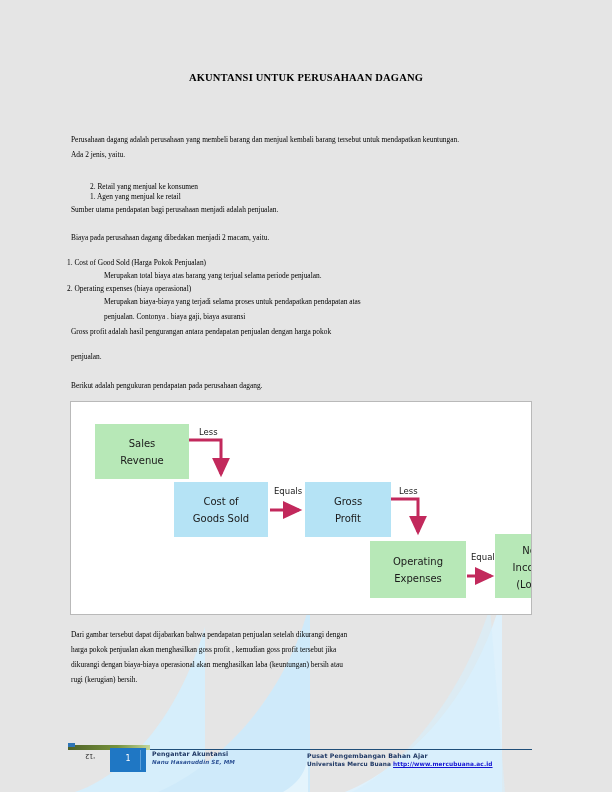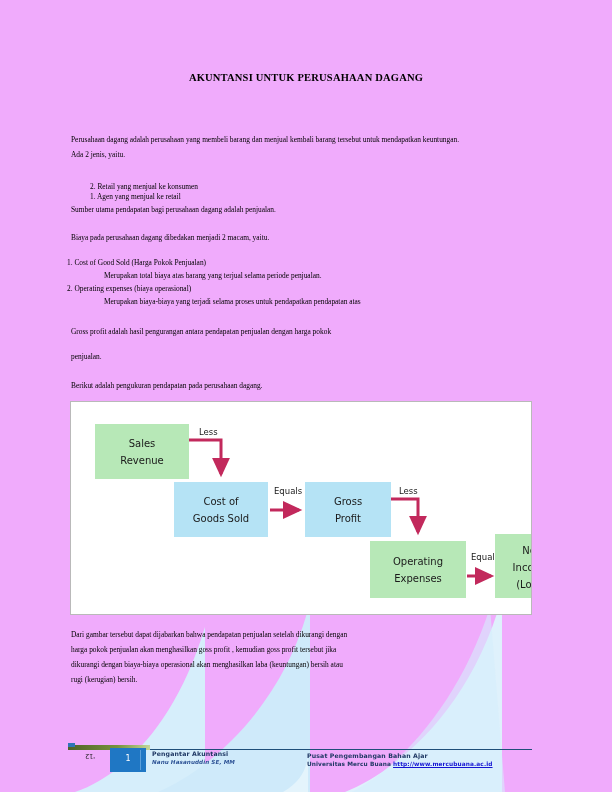--- a/index.html
+++ b/index.html
@@ -5,21 +5,21 @@
 <style>
   html, body {
     margin: 0;
     padding: 0;
     background: #8a8a8a;
   }
   .page {
     position: relative;
     width: 612px;
     height: 792px;
-    background: #f0abfc;
+    background: #e5e5e5;
     overflow: hidden;
     font-family: "Liberation Serif", "DejaVu Serif", serif;
     color: #000000;
   }
 
   
   .watermark {
     position: absolute;
     left: 0;
     bottom: 0;
@@ -233,28 +233,29 @@
 
   <div class="content">
 
     <div class="doc-title">AKUNTANSI UNTUK PERUSAHAAN DAGANG</div>
 
     <div class="body-block p1">Perusahaan dagang adalah perusahaan yang membeli barang dan menjual kembali barang tersebut untuk mendapatkan keuntungan. Ada 2 jenis, yaitu.</div>
 
     <div class="body-block indent-1 li1">1. Agen yang menjual ke retail</div>
     <div class="body-block indent-1 li2">2. Retail yang menjual ke konsumen</div>
 
-    <div class="body-block p2">Sumber utama pendapatan bagi perusahaan dagang adalah penjualan.</div>
+    <div class="body-block p2">Sumber utama pendapatan bagi perusahaan menjadi adalah penjualan.</div>
     <div class="body-block p3">Biaya pada perusahaan dagang dibedakan menjadi 2 macam, yaitu.</div>
 
     <div class="body-block n1" style="left:67px;">1. Cost of Good Sold (Harga Pokok Penjualan)</div>
     <div class="body-block indent-2 n1sub">Merupakan total biaya atas barang yang terjual selama periode penjualan.</div>
 
     <div class="body-block n2" style="left:67px;">2. Operating expenses (biaya operasional)</div>
     <div class="body-block indent-2 n2sub">Merupakan biaya-biaya yang terjadi selama proses untuk pendapatkan pendapatan atas</div>
+    <div class="body-block indent-2 n2sub2">penjualan. Contonya . biaya gaji, biaya asuransi</div>
 
     <div class="body-block p4">Gross profit adalah hasil pengurangan antara pendapatan penjualan dengan harga pokok</div>
     <div class="body-block p4b">penjualan.</div>
 
     <div class="body-block p5">Berikut adalah pengukuran pendapatan pada perusahaan dagang.</div>
 
     <div class="figure">
       <svg class="figure-svg" viewBox="0 0 460 212">
         <defs>
           <marker id="arrowhead" markerWidth="7" markerHeight="7" refX="5.4" refY="3" orient="auto">

